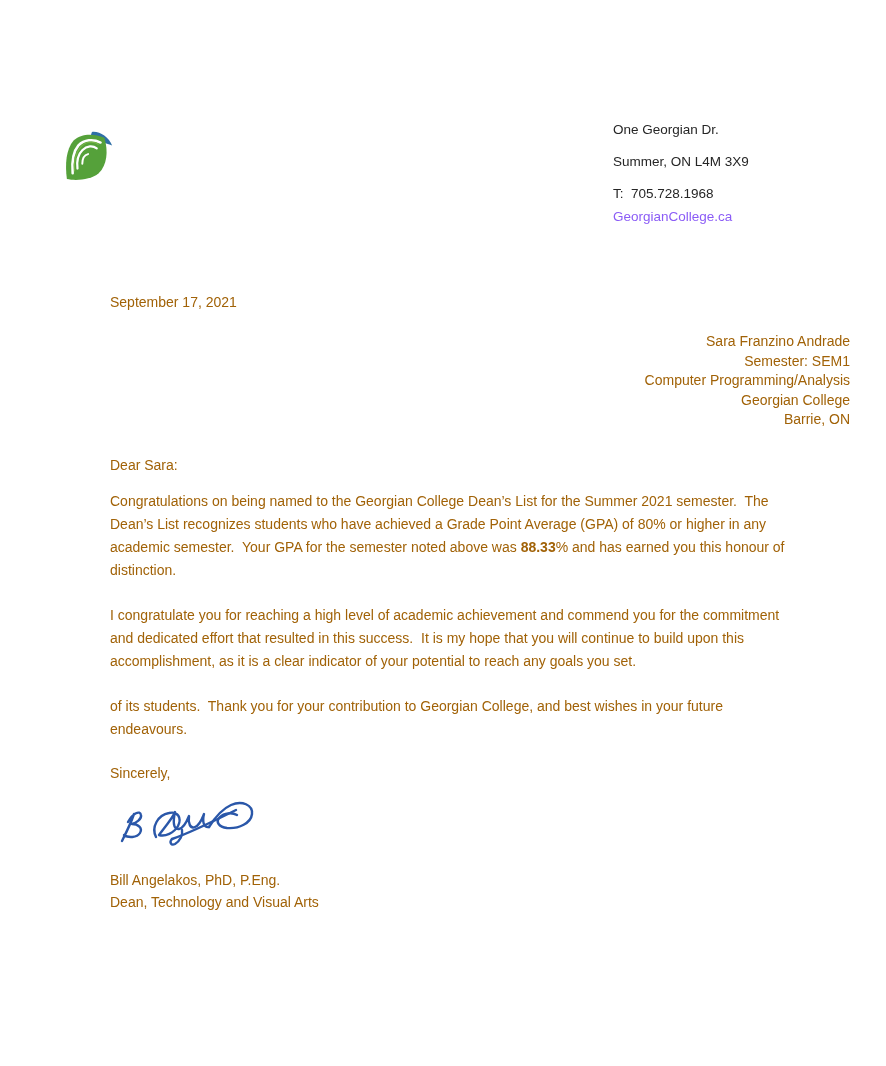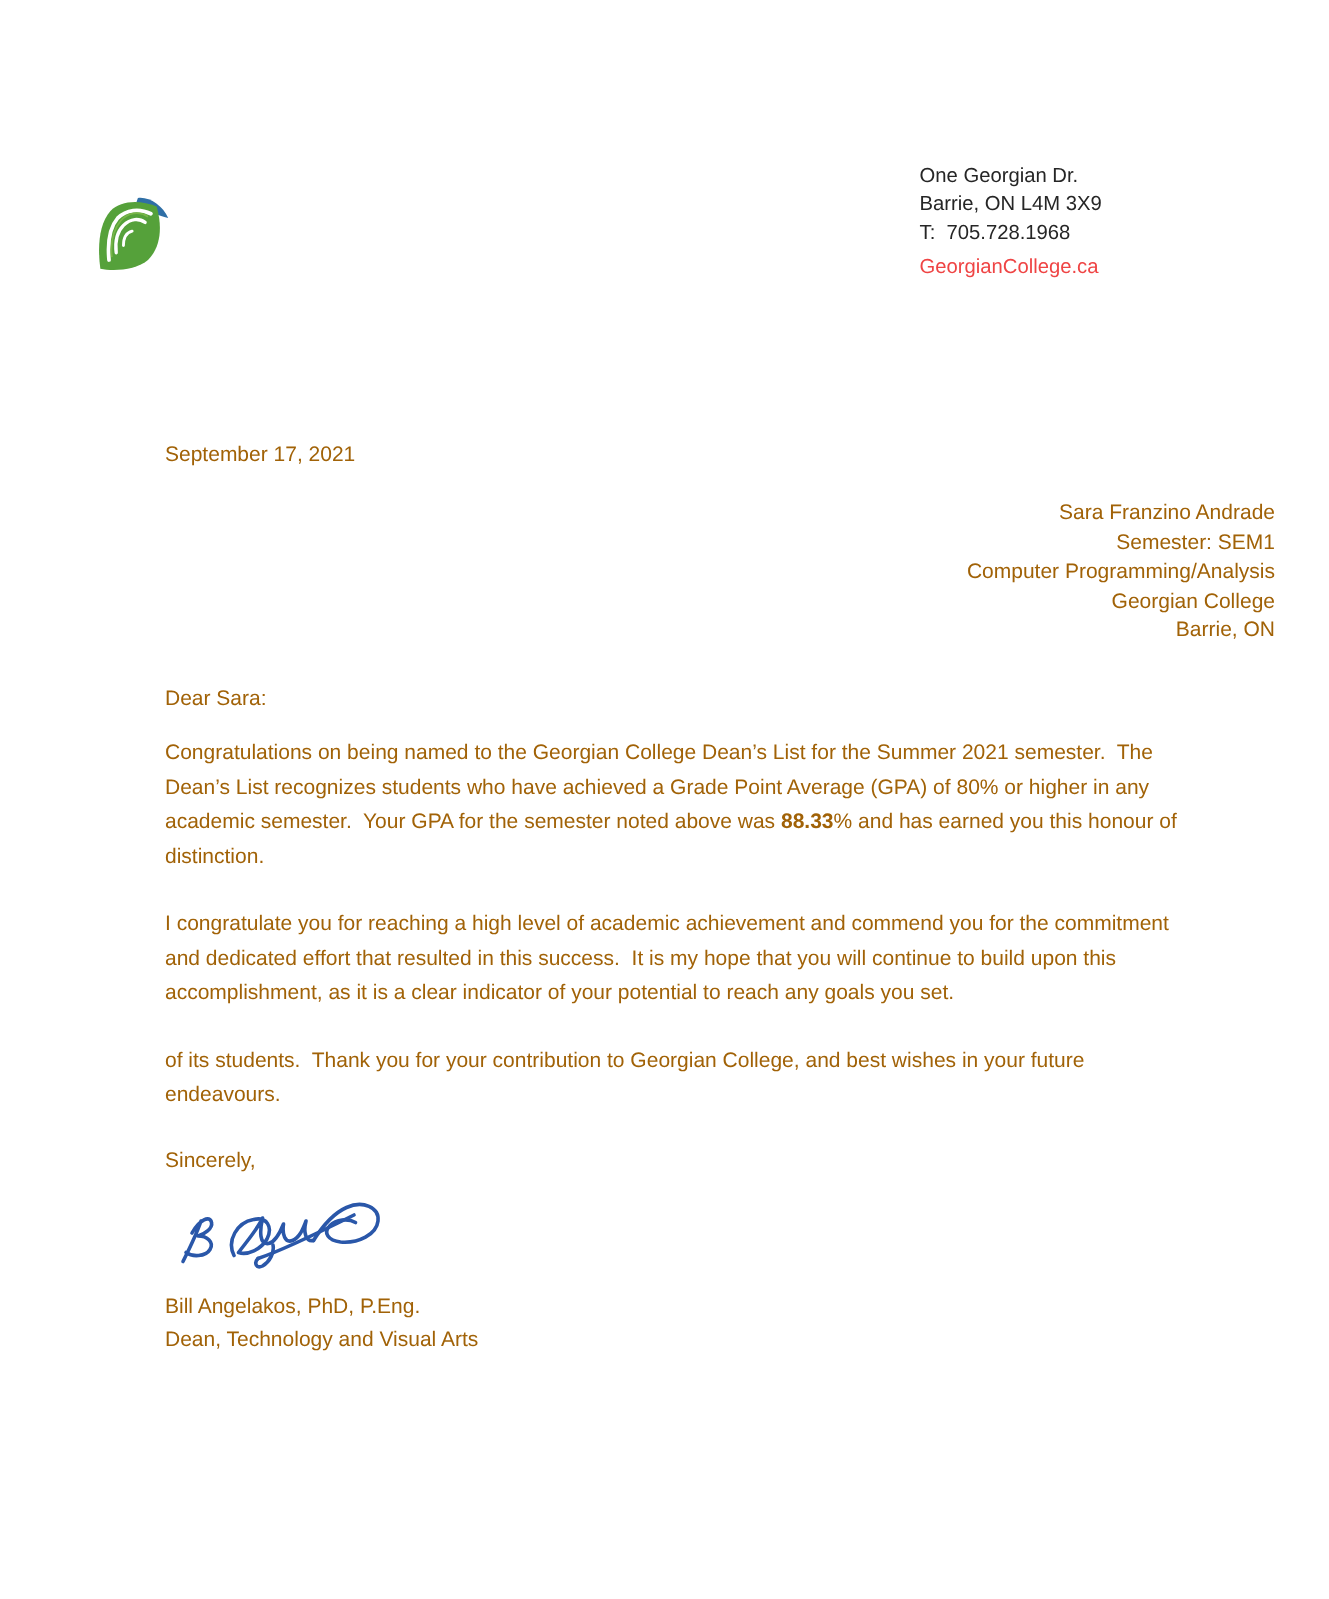--- a/index.html
+++ b/index.html
@@ -32,23 +32,23 @@
     line-height: 52px;
   }
   .addr {
     position: absolute;
     left: 613px;
     top: 107px;
     font-size: 13.5px;
     line-height: 19px;
     color: #262626;
   }
-  .addr div { white-space: pre; }
+  .addr div { white-space: pre; margin-top: 13px; }
   .addr .site {
-    color: #ef4444;
+    color: #8b5cf6;
     margin-top: 4px;
     cursor: pointer;
   }
 
   
   .letter-body {
     position: absolute;
     left: 110px;
     top: 292px;
     width: 740px;
@@ -56,21 +56,21 @@
     color: #a16207;
   }
   .date { line-height: 20px; margin: 0 0 20px 0; }
   .recipient-line { line-height: 19.5px; white-space: pre; text-align: right; }
   .salutation { margin: 25px 0 15px 0; line-height: 20px; }
   .para { margin: 0 0 22px 0; }
   .para-line { line-height: 23px; white-space: pre; }
   .para-line b { font-weight: 700; }
   .closing { margin: 6px 0 0 0; line-height: 20px; }
   .signature-svg { display: block; margin: 14px 0 0 2px; }
-  .sender { margin-top: 6px; }
+  .sender { margin-top: 16px; }
   .sender div { line-height: 22.5px; white-space: pre; }
 </style>
 </head>
 <body>
 
 <div class="page">
 
   <div class="logo">
     <svg class="leaf" viewBox="0 0 54 54" aria-hidden="true">
 
@@ -80,21 +80,21 @@
 
       <path d="M9 45 C8 34 9 23 15 16 C21 10 30 9 38 13" stroke="#ffffff" stroke-width="2.6" fill="none" stroke-linecap="round"></path>
       <path d="M14 40 C13 32 15 25 19 21 C24 16 30 16 34 19" stroke="#ffffff" stroke-width="2.3" fill="none" stroke-linecap="round"></path>
       <path d="M19 35 C19 30 21 26 25 25" stroke="#ffffff" stroke-width="2" fill="none" stroke-linecap="round"></path>
       <path d="M11 43 C10 33 12 24 17 18 C22 12 30 11 36 15" stroke="#7db84a" stroke-width="1.2" fill="none" opacity="0.9"></path>
     </svg>
   </div>
 
   <div class="addr">
     <div>One Georgian Dr.</div>
-    <div>Barrie, ON L4M 3X9</div>
+    <div>Summer, ON L4M 3X9</div>
     <div>T:  705.728.1968</div>
     <div class="site">GeorgianCollege.ca</div>
   </div>
 
   <div class="letter-body">
 
     <div class="date">September 17, 2021</div>
 
     <div class="recipient">
       <div class="recipient-line">Sara Franzino Andrade</div>

